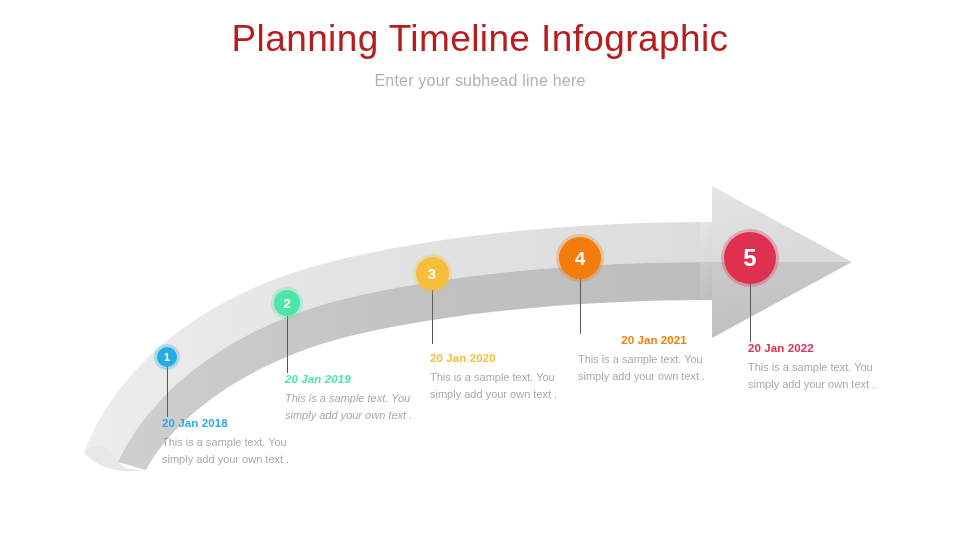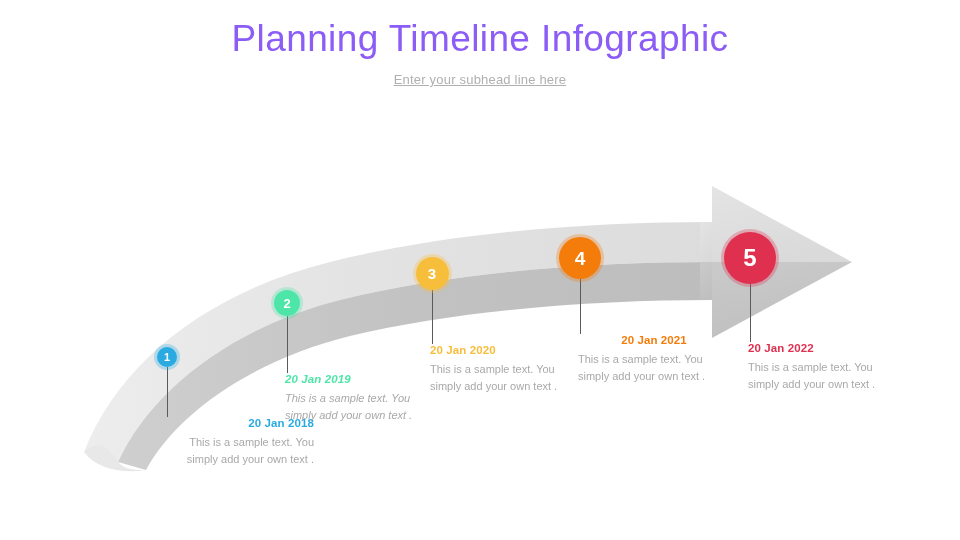--- a/index.html
+++ b/index.html
@@ -21,33 +21,32 @@
   #header {
     position: absolute;
     left: 0;
     top: 16px;
     width: 960px;
     text-align: center;
   }
   #page-title {
     font-size: 37px;
     font-weight: 300;
-    color: #8b5cf6;
+    color: #b91c1c;
     letter-spacing: 0.4px;
     line-height: 46px;
     margin: 0;
     text-align: center;
   }
   #page-subtitle {
-    font-size: 13px;
+    font-size: 16px;
     font-weight: 400;
     color: #b0b0b0;
     letter-spacing: 0.2px;
     margin: 10px 0 0 0;
-    text-decoration: underline;
   }
 
   
   #arrow-canvas {
     position: absolute;
     left: 0;
     top: 0;
     width: 960px;
     height: 540px;
     pointer-events: none;
@@ -165,21 +164,21 @@
   <path fill="url(#gradHeadTop)" d="M 700 222 L 712 222 L 712 262 L 700 262 Z"></path>
   <path fill="url(#gradHeadBot)" d="M 700 262 L 712 262 L 712 300 L 700 300 Z"></path>
 </svg>
 
 <div class="timeline-item">
   <div class="marker-ring" style="left: 154px; top: 344px; width: 26px; height: 26px; background: rgb(41, 171, 226);"></div>
   <div class="marker" style="left: 157px; top: 347px; width: 20px; height: 20px; background: rgb(41, 171, 226); font-size: 11px;">
     <span>1</span>
   </div>
   <div class="stem" style="left: 167px; top: 367px; height: 50px;"></div>
-  <div class="caption" style="left: 162px; top: 417px; text-align: right;">
+  <div class="caption" style="left: 162px; top: 417px;">
     <p class="caption-date" style="color: rgb(41, 171, 226);">20 Jan 2018</p>
     <p class="caption-body">This is a sample text. You simply add your own text .</p>
   </div>
 </div>
 
 <div class="timeline-item">
   <div class="marker-ring" style="left: 271px; top: 287px; width: 32px; height: 32px; background: rgb(77, 230, 168);"></div>
   <div class="marker" style="left: 274px; top: 290px; width: 26px; height: 26px; background: rgb(77, 230, 168); font-size: 13px;">
     <span>2</span>
   </div>
@@ -190,21 +189,21 @@
   </div>
 </div>
 
 <div class="timeline-item">
   <div class="marker-ring" style="left: 412.5px; top: 253.5px; width: 39px; height: 39px; background: rgb(247, 190, 60);"></div>
   <div class="marker" style="left: 415.5px; top: 256.5px; width: 33px; height: 33px; background: rgb(247, 190, 60); font-size: 15px;">
     <span>3</span>
   </div>
   <div class="stem" style="left: 432px; top: 289px; height: 55px;"></div>
   <div class="caption" style="left: 430px; top: 344px;">
-    <p class="caption-date" style="color: rgb(247, 190, 60);">20 Jan 2020</p>
+    <p class="caption-date" style="color: rgb(247, 190, 60); margin-top: 8px;">20 Jan 2020</p>
     <p class="caption-body">This is a sample text. You simply add your own text .</p>
   </div>
 </div>
 
 <div class="timeline-item">
   <div class="marker-ring" style="left: 556px; top: 234px; width: 48px; height: 48px; background: rgb(244, 124, 11);"></div>
   <div class="marker" style="left: 559px; top: 237px; width: 42px; height: 42px; background: rgb(244, 124, 11); font-size: 19px;">
     <span>4</span>
   </div>
   <div class="stem" style="left: 580px; top: 279px; height: 55px;"></div>

